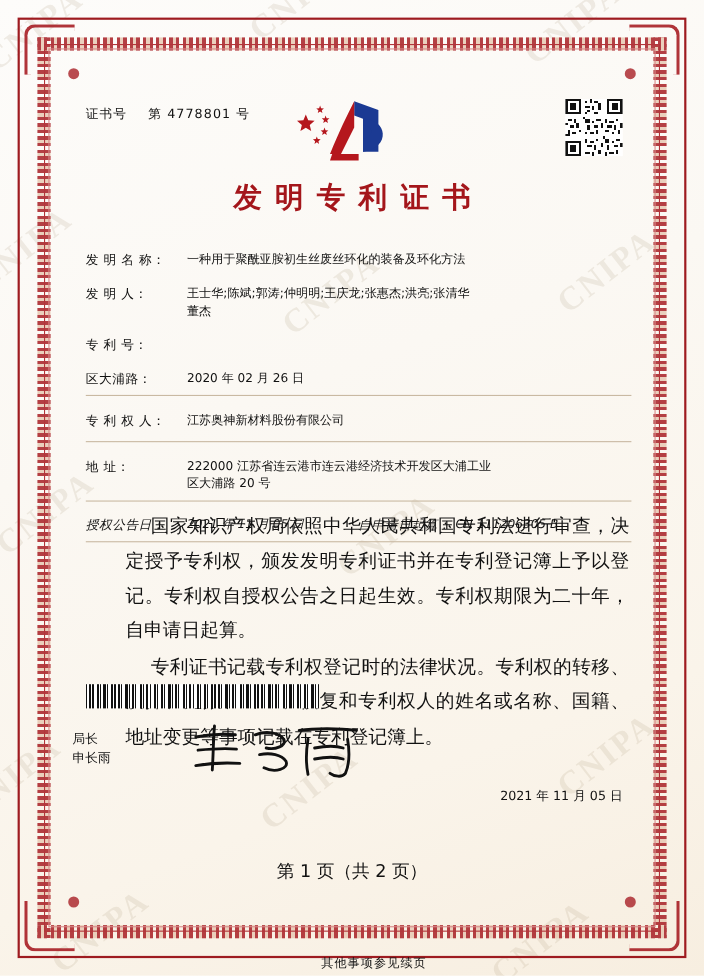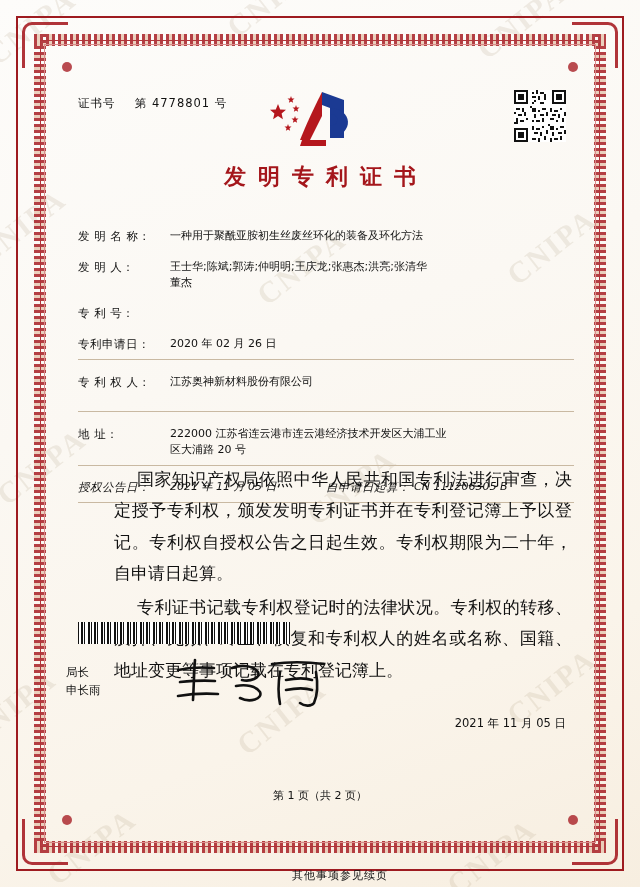--- a/index.html
+++ b/index.html
@@ -111,21 +111,21 @@
     left: 50%; top: 30px;
     transform: translateX(-50%);
     width: 120px; height: 66px;
   }
 
   .title {
     position: absolute;
     left: 0; right: 0; top: 106px;
     text-align: center;
     font-family: "DejaVu Serif", "Liberation Serif", serif;
-    font-size: 22px;
+    font-size: 26px;
     font-weight: bold;
     letter-spacing: 12px;
     color: #a4161b;
     text-indent: 12px;
   }
 
   .fields {
     position: absolute;
     left: 22px; right: 10px; top: 172px;
   }
@@ -199,21 +199,21 @@
     position: absolute;
     right: 18px; top: 660px;
     font-size: 11.5px;
     color: #111;
   }
 
   .page-no {
     position: absolute;
     left: 0; right: 0; bottom: 28px;
     text-align: center;
-    font-size: 11px;
+    font-size: 16px;
     color: #111;
   }
 
   .footer-note {
     position: absolute;
     left: 0; right: 0; bottom: 4px;
     text-align: center;
     font-size: 11px;
     letter-spacing: 1px;
     color: #111;
@@ -367,25 +367,25 @@
           <span>王士华;陈斌;郭涛;仲明明;王庆龙;张惠杰;洪亮;张清华</span>
           <span class="line2">董杰</span>
         </div>
       </div>
 
       <div class="row">
         <div class="lbl">专 利 号：</div>
       </div>
 
       <div class="row underline" style="padding-bottom:6px">
-        <div class="lbl">专利申请日：</div>
+        <div class="lbl">区大浦路：</div>
         <div class="val">2020 年 02 月 26 日</div>
       </div>
 
-      <div class="row underline" style="padding-bottom:20px;margin-top:8px">
+      <div class="row underline" style="padding-bottom:10px;margin-top:8px">
         <div class="lbl">专 利 权 人：</div>
         <div class="val">江苏奥神新材料股份有限公司</div>
       </div>
 
       <div class="row underline" style="padding-bottom:6px;margin-top:8px">
         <div class="lbl">地 址：</div>
         <div class="val">
           <span>222000 江苏省连云港市连云港经济技术开发区大浦工业</span>
           <span class="line2">区大浦路 20 号</span>
         </div>

